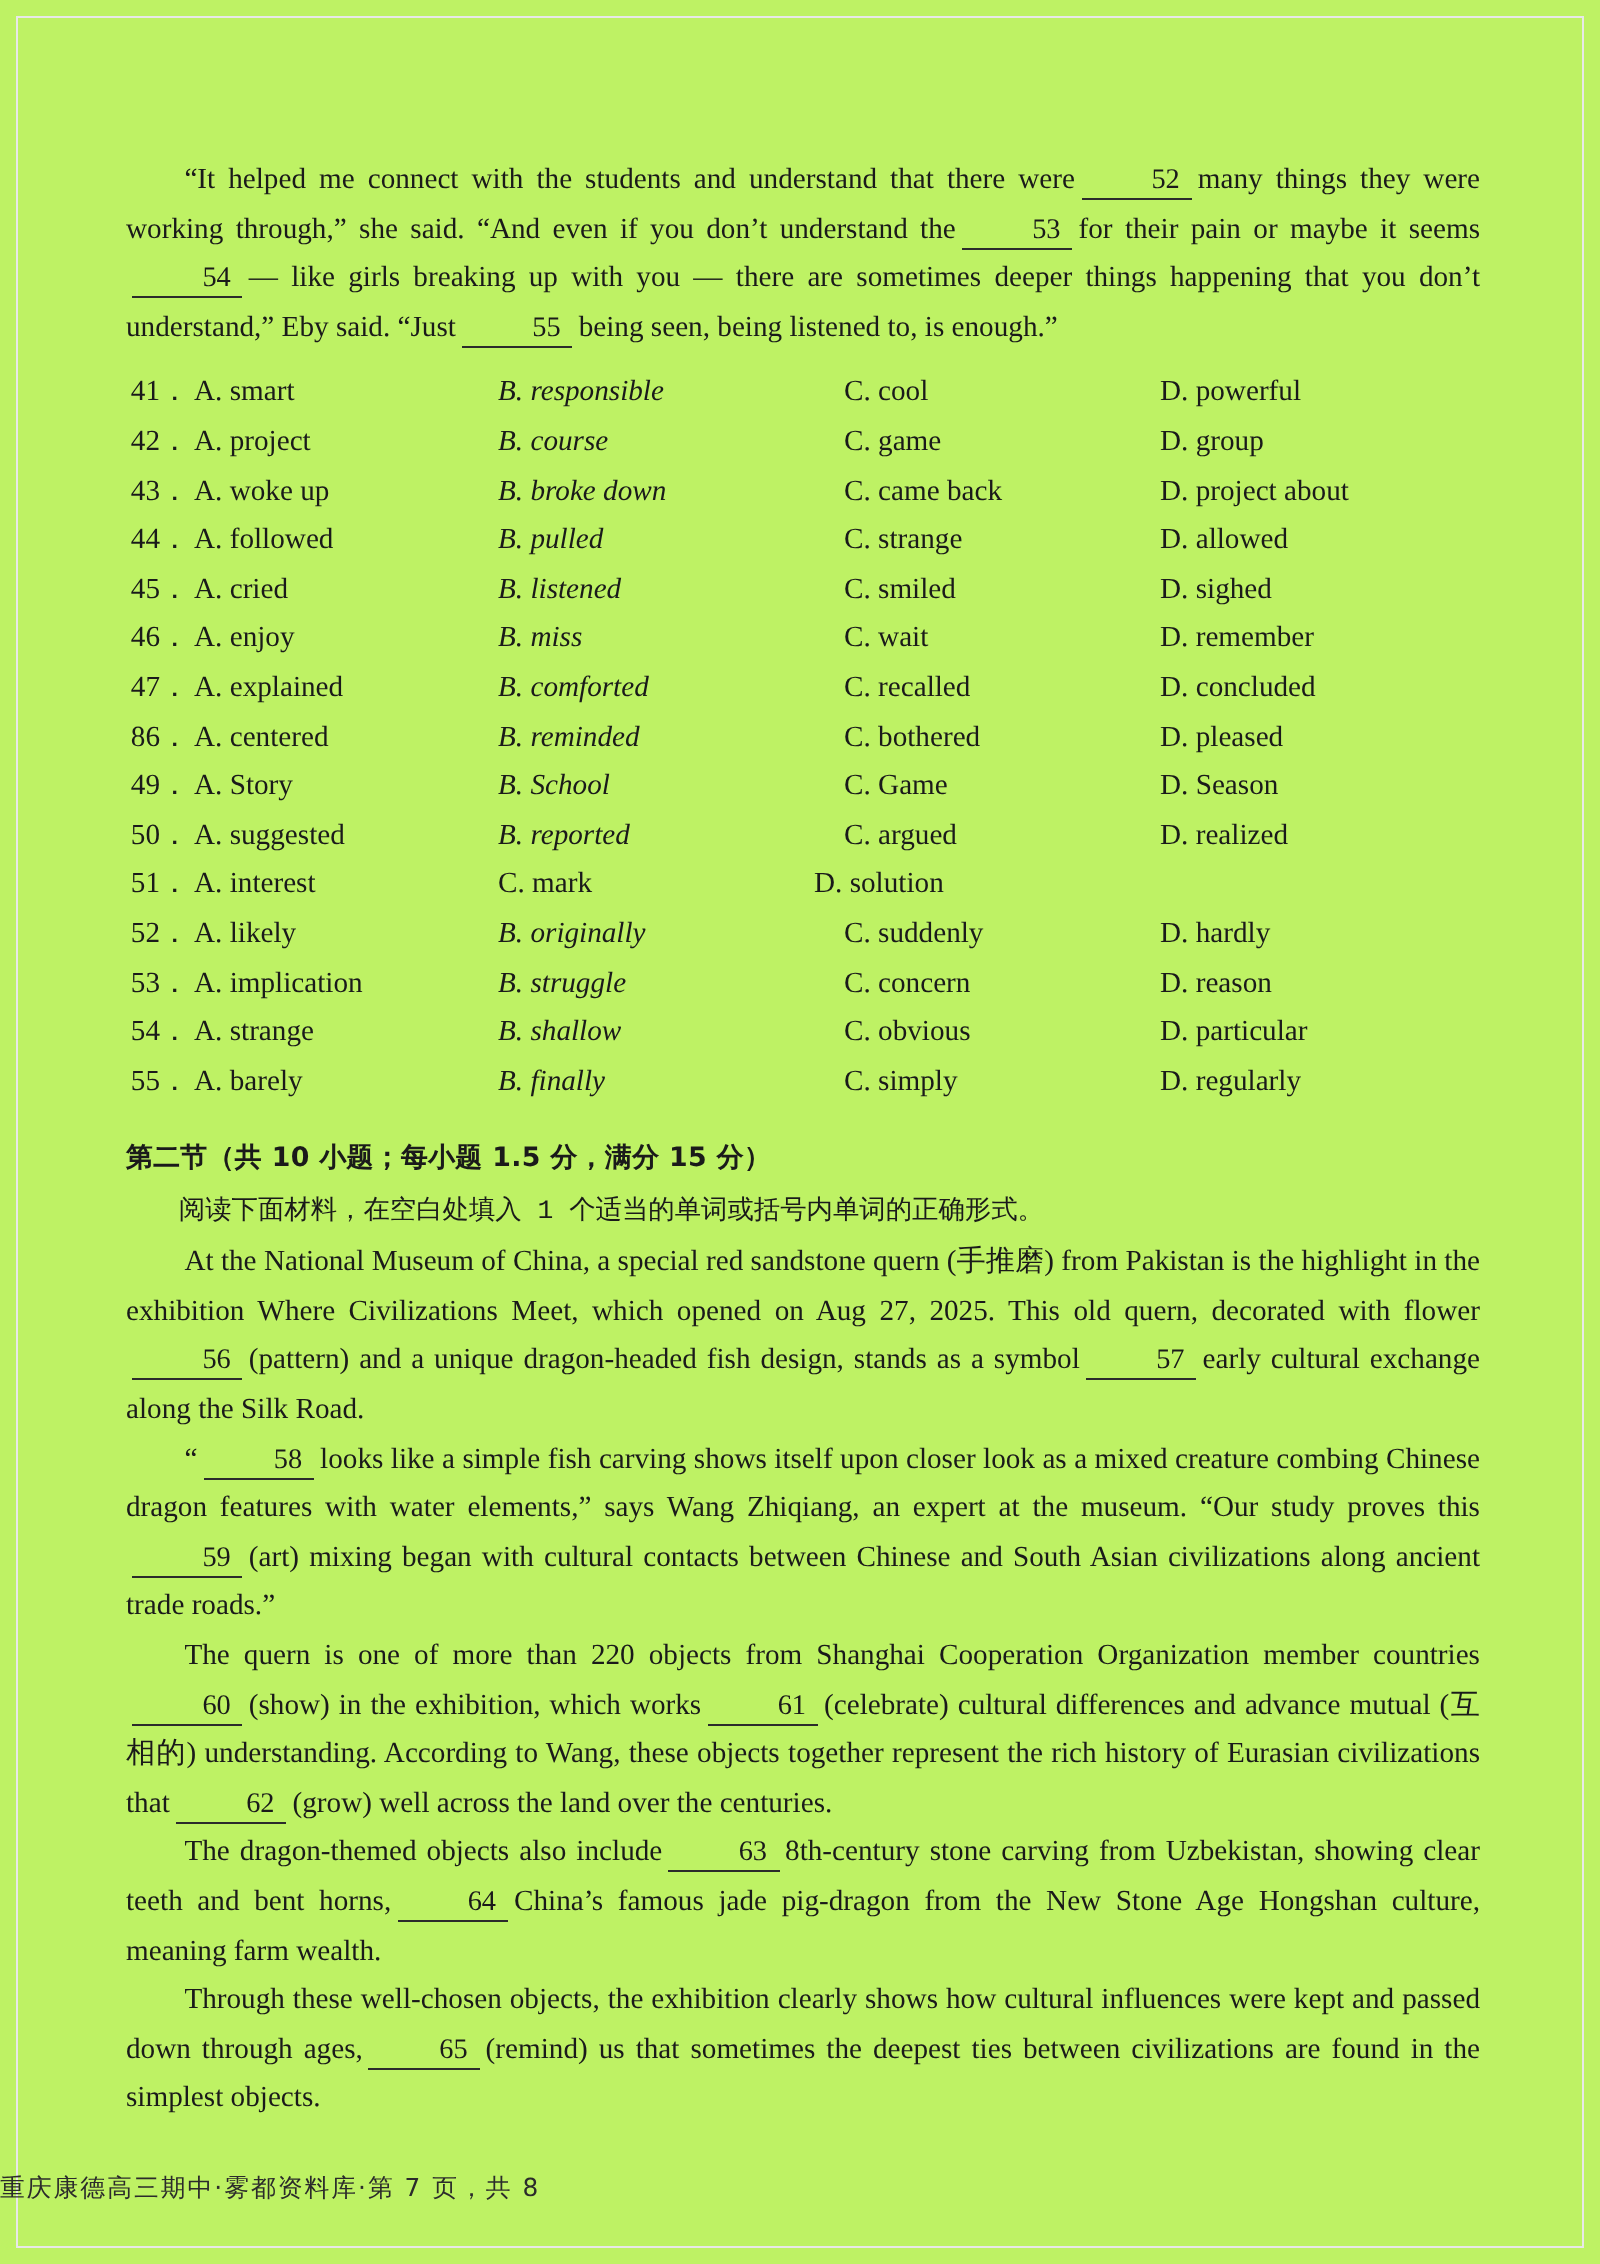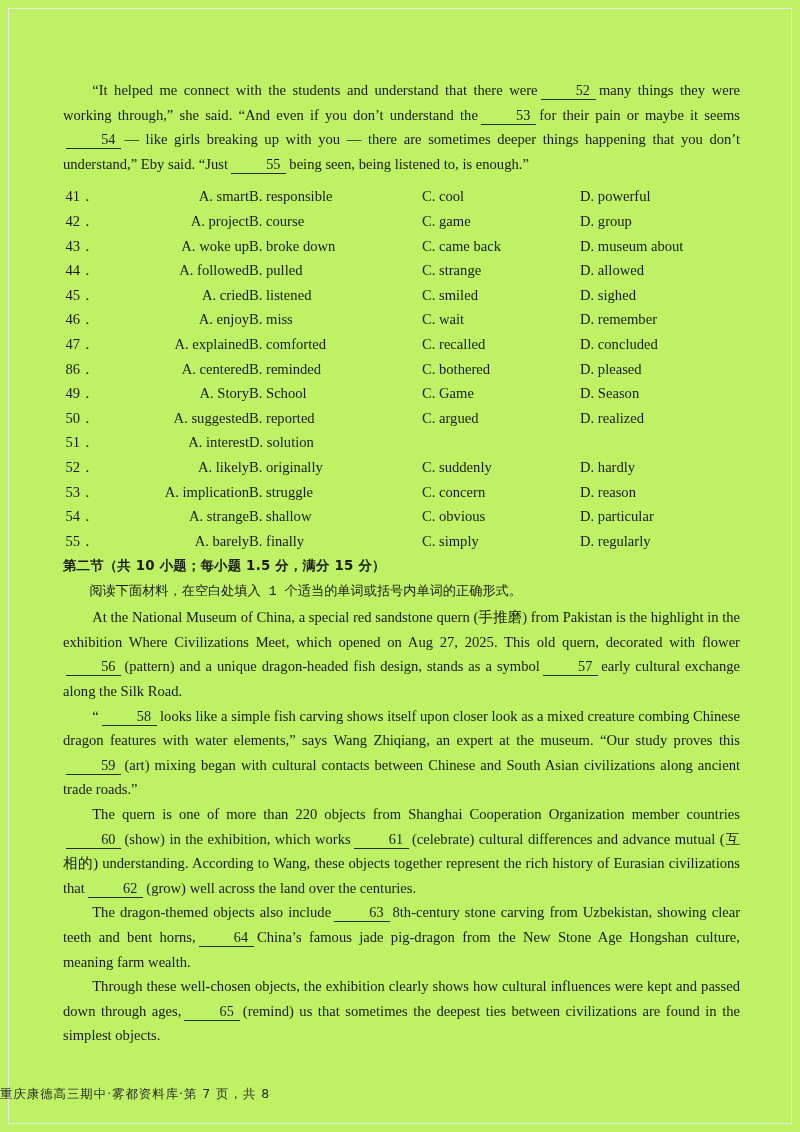--- a/index.html
+++ b/index.html
@@ -72,31 +72,32 @@
     white-space: nowrap;
   }
   .mcq-num {
     width: 34px;
     flex: 0 0 34px;
     text-align: center;
   }
   .mcq-opt {
     flex: 0 0 auto;
   }
-  .mcq-opt.a { width: 152px; text-align: right; }
-  .mcq-opt.b { width: 173px; }
+  .mcq-opt.a { width: 152px; }
+  .mcq-opt.b { width: 173px; font-style: italic; }
   .mcq-opt.c { width: 158px; }
   .mcq-opt.d { width: 160px; }
 
   
   .section-head {
     font-family: "DejaVu Sans", "Liberation Sans", sans-serif;
     font-weight: bold;
     font-size: 13.4px;
     line-height: 26px;
+    margin-top: 14px;
     letter-spacing: 0.2px;
   }
   .section-sub {
     font-family: Liberation Mono, monospace;
     font-size: 13.2px;
     line-height: 26px;
     text-indent: 2em;
   }
 
   .gap-para { margin-top: 0px; }
@@ -137,21 +138,21 @@
           <span class="mcq-opt a">A. project</span>
           <span class="mcq-opt b">B. course</span>
           <span class="mcq-opt c">C. game</span>
           <span class="mcq-opt d">D. group</span>
         </div>
         <div class="mcq-row">
           <span class="mcq-num">43．</span>
           <span class="mcq-opt a">A. woke up</span>
           <span class="mcq-opt b">B. broke down</span>
           <span class="mcq-opt c">C. came back</span>
-          <span class="mcq-opt d">D. museum about</span>
+          <span class="mcq-opt d">D. project about</span>
         </div>
         <div class="mcq-row">
           <span class="mcq-num">44．</span>
           <span class="mcq-opt a">A. followed</span>
           <span class="mcq-opt b">B. pulled</span>
           <span class="mcq-opt c">C. strange</span>
           <span class="mcq-opt d">D. allowed</span>
         </div>
         <div class="mcq-row">
           <span class="mcq-num">45．</span>
@@ -191,20 +192,21 @@
         <div class="mcq-row">
           <span class="mcq-num">50．</span>
           <span class="mcq-opt a">A. suggested</span>
           <span class="mcq-opt b">B. reported</span>
           <span class="mcq-opt c">C. argued</span>
           <span class="mcq-opt d">D. realized</span>
         </div>
         <div class="mcq-row">
           <span class="mcq-num">51．</span>
           <span class="mcq-opt a">A. interest</span>
+          <span class="mcq-opt c">C. mark</span>
           <span class="mcq-opt d">D. solution</span>
         </div>
         <div class="mcq-row">
           <span class="mcq-num">52．</span>
           <span class="mcq-opt a">A. likely</span>
           <span class="mcq-opt b">B. originally</span>
           <span class="mcq-opt c">C. suddenly</span>
           <span class="mcq-opt d">D. hardly</span>
         </div>
         <div class="mcq-row">

